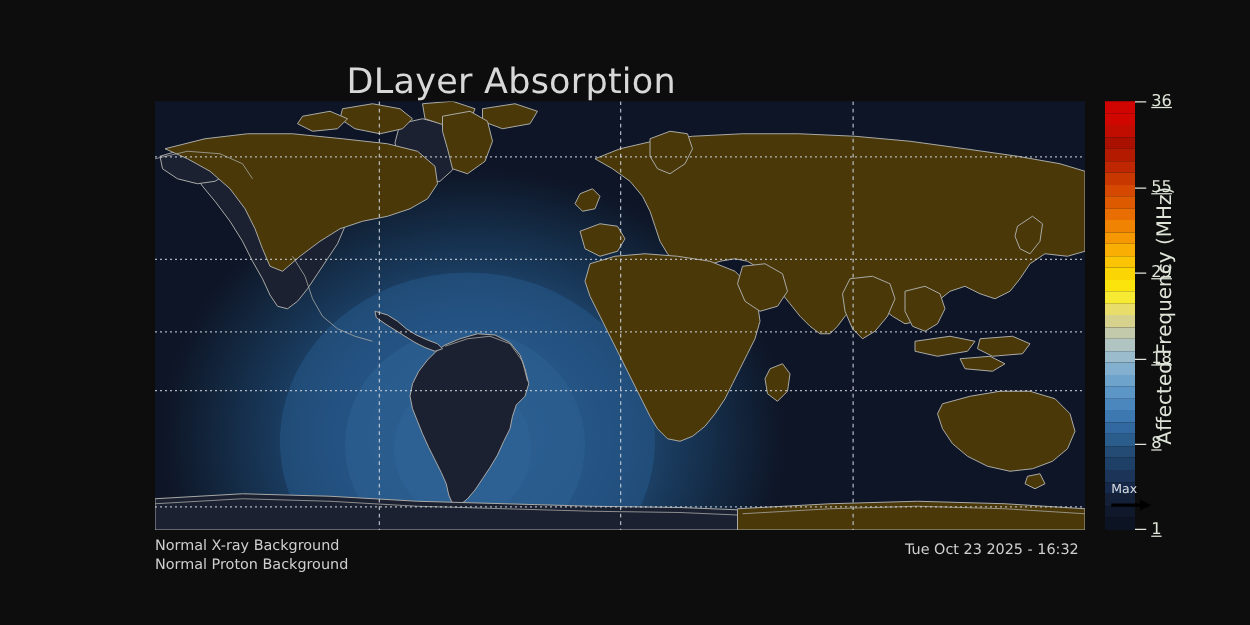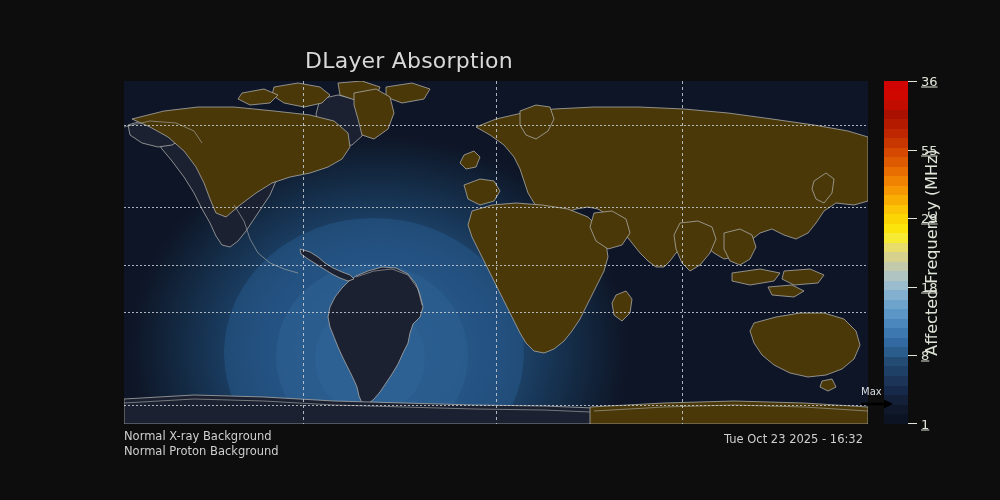--- a/index.html
+++ b/index.html
@@ -2,21 +2,21 @@
 <html><head>
 <meta charset="utf-8">
 <style>
   html,body{margin:0;padding:0;background:#0d0d0d;}
   body{width:1000px;height:500px;overflow:hidden;
        font-family:"DejaVu Sans","Liberation Sans",sans-serif;}
   #root{position:relative;width:1000px;height:500px;background:#0d0d0d;}
 
   
   #title{position:absolute;left:0;top:48px;width:818px;text-align:center;
-         color:#d8d8d8;font-size:22px;letter-spacing:.2px;}
+         color:#d8d8d8;font-size:28px;letter-spacing:.2px;}
 
   
   #map{position:absolute;left:124px;top:81px;width:744px;height:343px;
        background:#0e1526;overflow:hidden;}
   #mapsvg{position:absolute;left:0;top:0;width:744px;height:343px;display:block;}
 
   
   .gl{position:absolute;pointer-events:none;}
   .gl-h{left:0;width:744px;height:1px;
         background-image:linear-gradient(to right,#c9cfd6 0 2px,transparent 2px 4px);
@@ -30,21 +30,21 @@
   #cbar{position:absolute;left:0;top:0;width:24px;height:343px;}
   .cbseg{width:24px;}
   #cbticks{position:absolute;left:24px;top:0;width:60px;height:343px;}
   .tick{position:absolute;left:0;width:9px;height:1px;background:#dfe4d8;}
   .ticklab{position:absolute;left:13px;color:#dfe4d8;font-size:13px;
            transform:translateY(-50%);white-space:nowrap;text-decoration:underline;}
   #cblabel{position:absolute;left:916px;top:81px;height:343px;width:30px;
            display:flex;align-items:center;justify-content:center;}
   #cblabel span{color:#dfe4d8;font-size:16px;white-space:nowrap;
                 transform:rotate(-90deg);}
-  #maxmark{position:absolute;left:860px;top:370px;width:40px;height:20px;}
+  #maxmark{position:absolute;left:888px;top:370px;width:40px;height:20px;}
   #maxmark .mtxt{position:absolute;left:1px;top:-1px;color:#d9dde2;font-size:10px;
                  line-height:10px;}
   #maxarrow{position:absolute;left:0px;top:11px;}
 
   
   #statusbox{position:absolute;left:124px;top:429px;color:#cfcfcf;font-size:11.5px;
              line-height:15px;}
   #stamp{position:absolute;left:724px;top:432px;color:#cfcfcf;font-size:11.5px;}
   #copy{position:absolute;left:10px;top:478px;color:#dcdcdc;font-size:12px;
         font-style:italic;}

